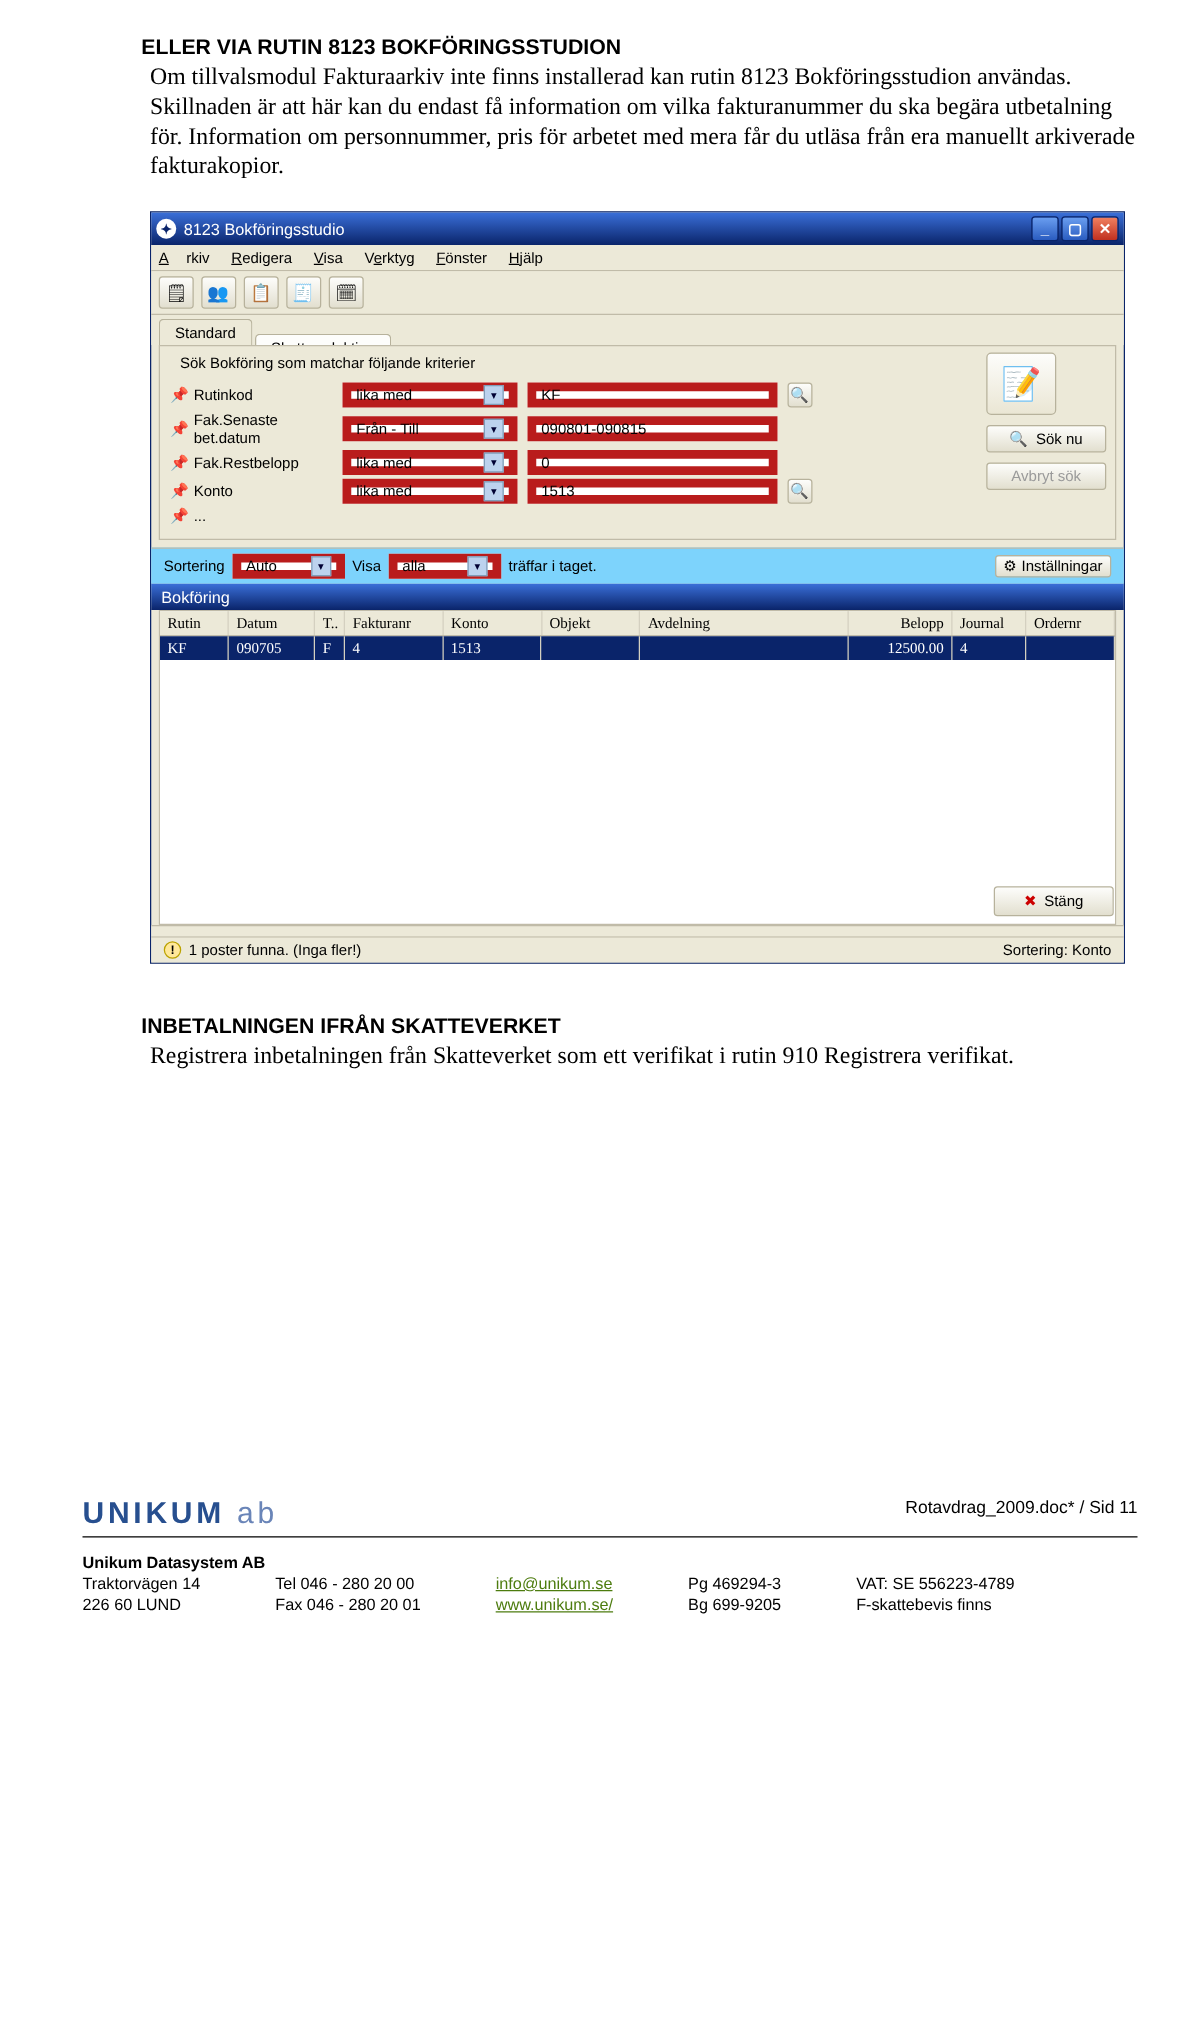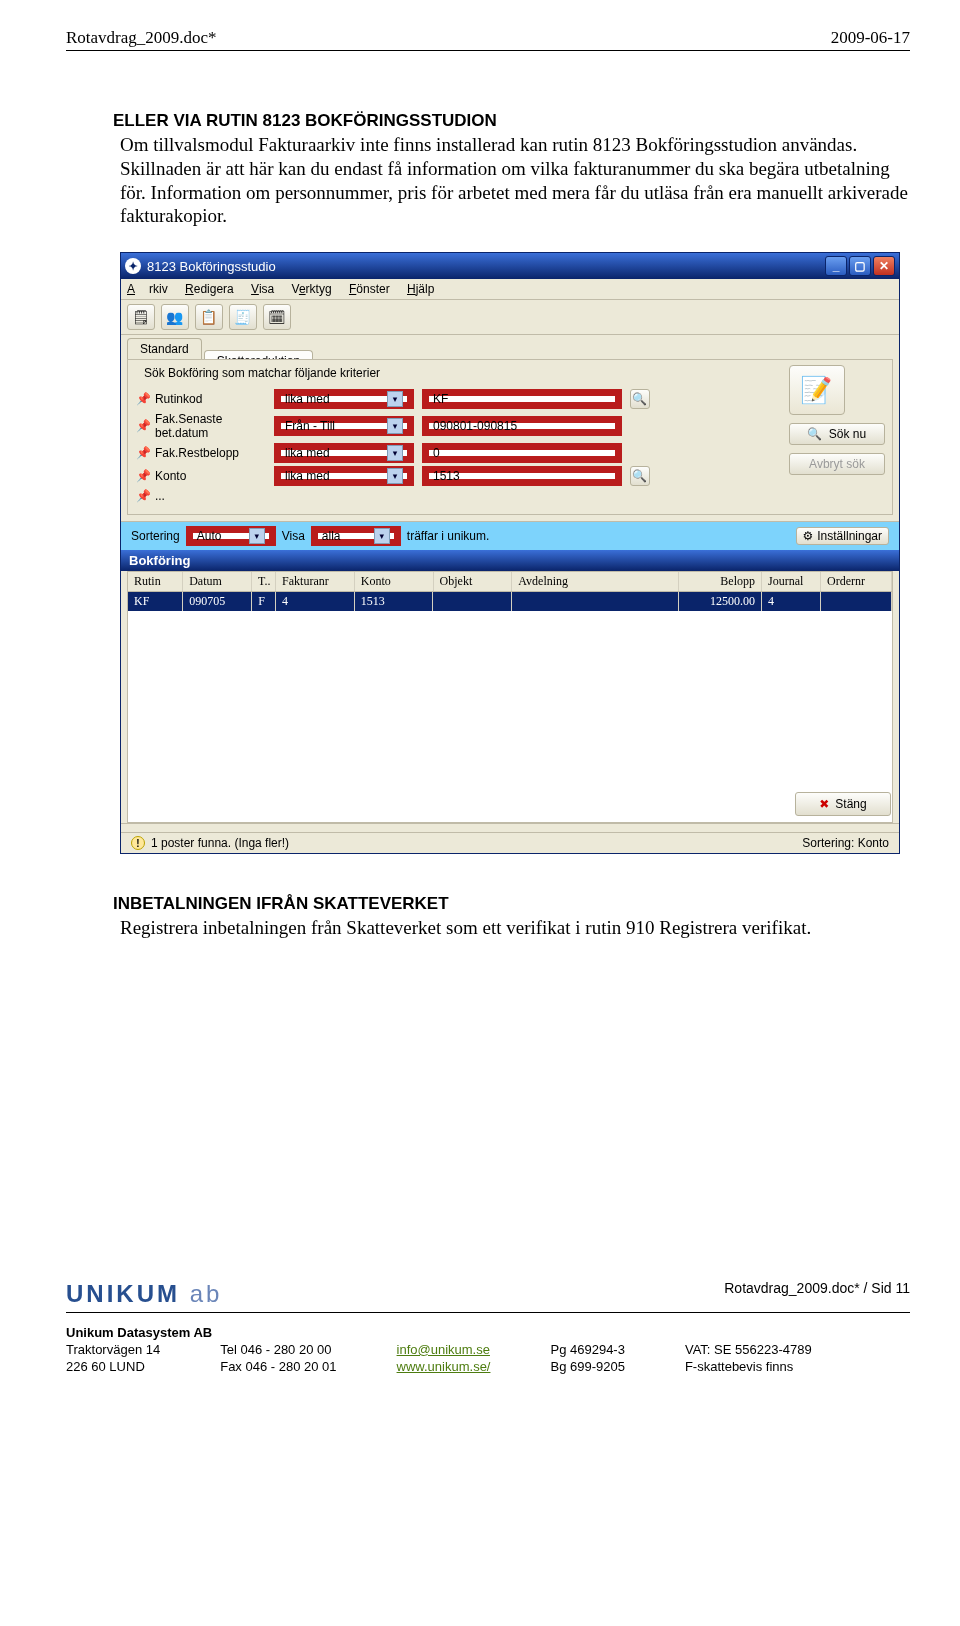--- a/index.html
+++ b/index.html
@@ -153,21 +153,21 @@
   .wide-btn.disabled { color:#9a9a9a; }
   .sort-row {
     display:flex; align-items:center; gap:6px;
     padding: 4px 10px; background:#7dd3fc; border-top:1px solid #c0bba8;
     font-size:12px;
   }
   .sort-row .combo.sm { width: 90px; }
   .sort-row .fill { flex:1; }
   .grid-header-band {
     background: linear-gradient(#3a6fd8,#0a246a);
-    color:#fff; font-weight:bold;
+    color:#fff; font-weight:normal;
     padding: 3px 8px; font-size: 13px;
   }
   .grid {
     background:#fff; border:1px solid #c0bba8; margin:0 6px;
   }
   .grid-head { display:flex; background:#ece9d8; border-bottom:1px solid #c0bba8; }
   .gh, .gc { padding: 2px 6px; font-size: 12px; border-right:1px solid #d4d0c0;font-family:Liberation Serif, serif; }
   .grid-body { min-height: 230px; }
   .grid-row { display:flex; }
   .grid-row.sel { background:#0a246a; color:#fff; }
@@ -219,24 +219,20 @@
   .footer-top { display:flex; justify-content:space-between; margin-bottom:4px; font-family: Arial, sans-serif; font-size:14px; }
   .footer-cols { display:flex; gap: 60px; font-family: Arial, sans-serif; font-size: 13px; }
   .footer-cols .col { display:flex; flex-direction:column; gap:2px; }
   .footer-cols a { color:#4d7c0f; text-decoration: underline; }
   .company { font-family: Arial, sans-serif; font-weight:bold; font-size:13px; margin:6px 0 2px; }
 </style>
 </head>
 <body>
 
 <div class="page">
-  <div class="doc-header">
-    <span>Rotavdrag_2009.doc*</span>
-    <span>2009-06-17</span>
-  </div>
 
   <p class="section-heading">ELLER VIA RUTIN 8123 BOKFÖRINGSSTUDION</p>
   <p class="body-text">Om tillvalsmodul Fakturaarkiv inte finns installerad kan rutin 8123 Bokföringsstudion användas. Skillnaden är att här kan du endast få information om vilka fakturanummer du ska begära utbetalning för. Information om personnummer, pris för arbetet med mera får du utläsa från era manuellt arkiverade fakturakopior.</p>
 
   <div class="app-window">
     <div class="titlebar">
       <span class="sys-icon">✦</span>
       <span>8123 Bokföringsstudio</span>
       <span class="spacer"></span>
       <span class="win-btn">_</span>
@@ -337,21 +333,21 @@
       <span>Sortering</span>
       <span class="combo sm">
           <span>Auto</span>
           <span class="arrow">▾</span>
         </span>
       <span>Visa</span>
       <span class="combo sm">
           <span>alla</span>
           <span class="arrow">▾</span>
         </span>
-      <span>träffar i unikum.</span>
+      <span>träffar i taget.</span>
       <span class="fill"></span>
       <span class="chip">⚙ <span>Inställningar</span></span>
     </div>
 
     <div class="grid-header-band">Bokföring</div>
     <div class="grid">
       <div class="grid-head">
         <div class="gh c-rutin">Rutin</div>
         <div class="gh c-datum">Datum</div>
         <div class="gh c-t">T..</div>

